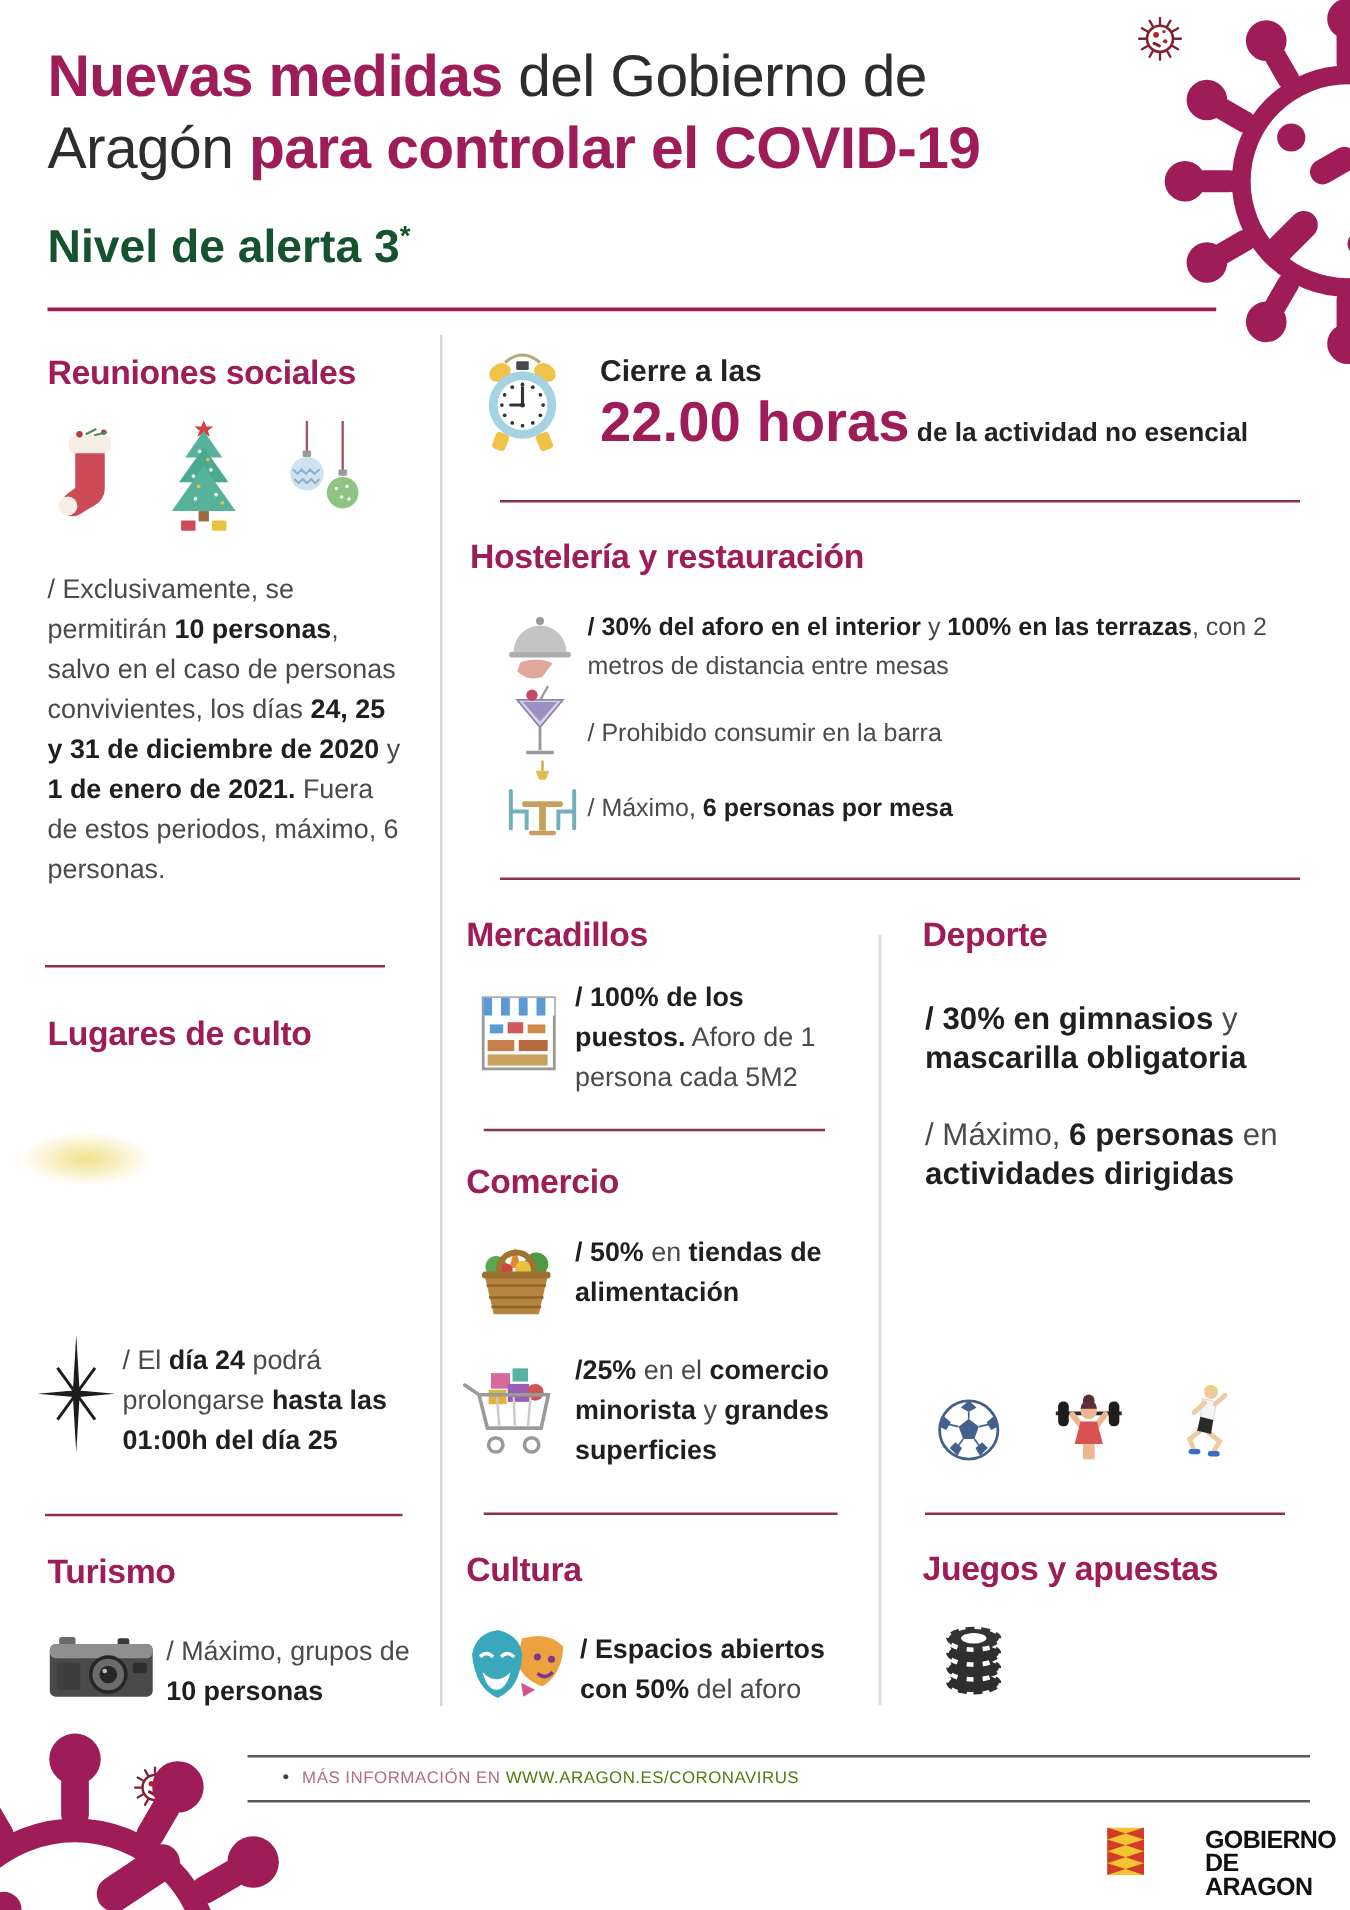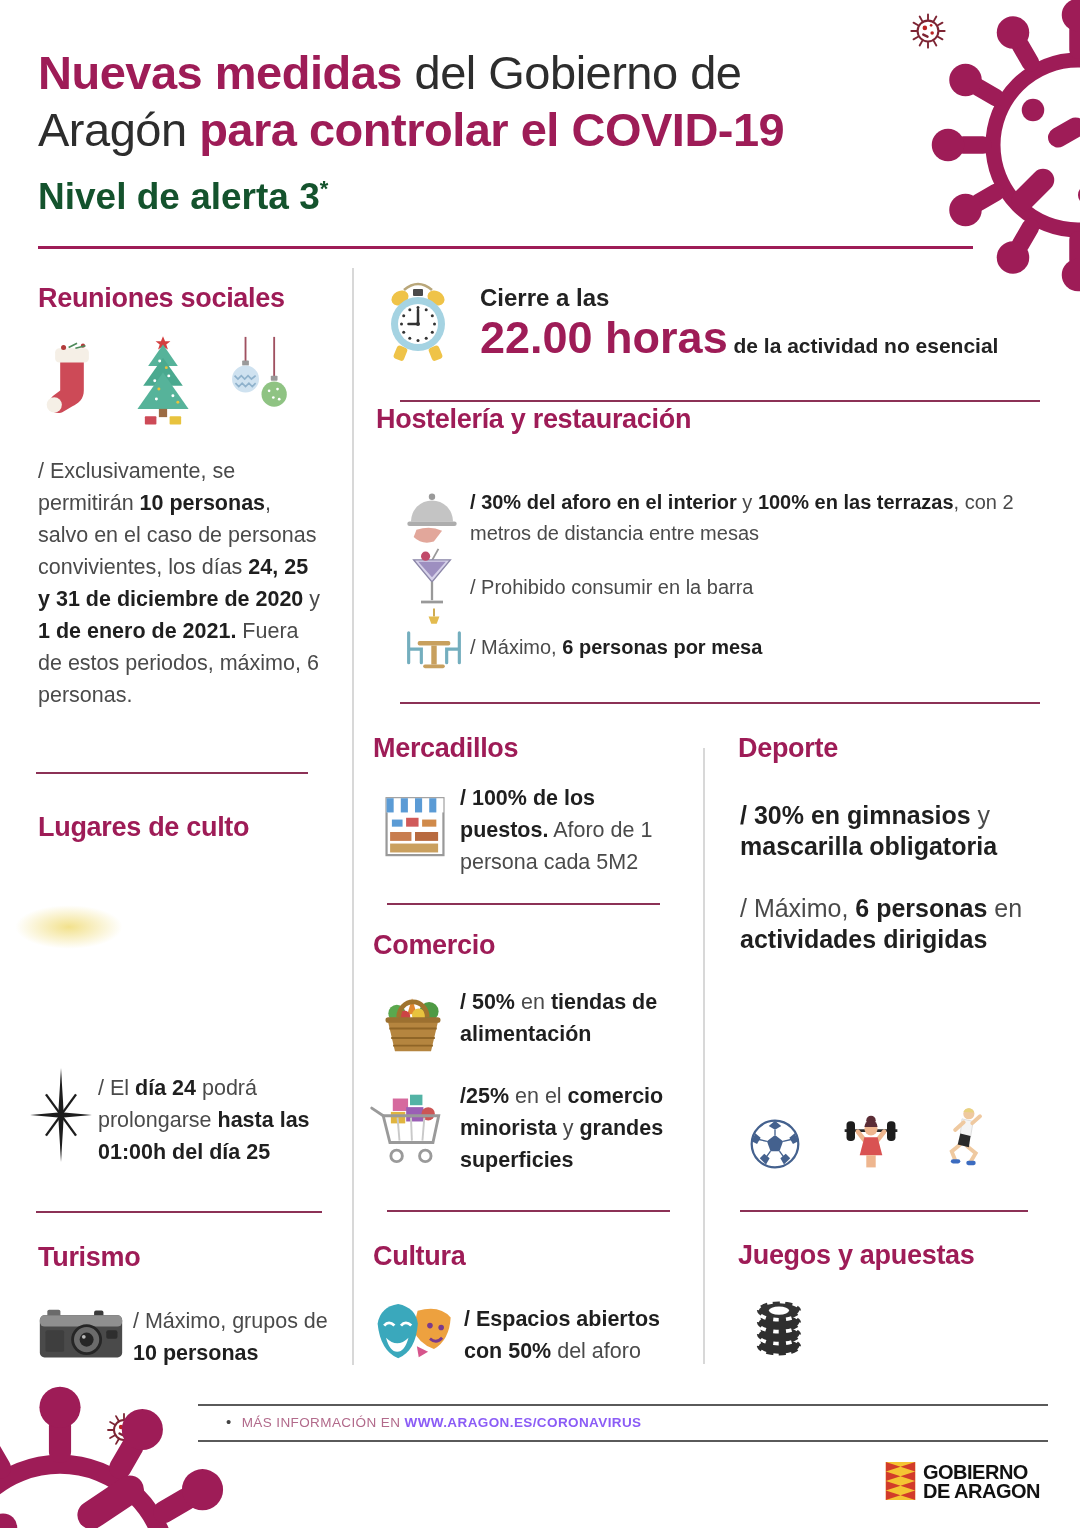--- a/index.html
+++ b/index.html
@@ -24,23 +24,23 @@
   .closure-l1{font-size:24px;font-weight:700;color:#222;}
   .closure-l2 .time{font-size:45px;font-weight:700;color:#9e1c57;}
   .closure-l2 .tail{font-size:21px;font-weight:700;color:#222;}
   
   .rule-m{background:#8c3156;height:2px;}
   .rule-title{background:#9e1c57;height:3px;}
   .rule-v{background:#d8d8d8;width:2px;}
   .rule-f{background:#5a5a5a;height:2px;}
   
   .finfo{font-size:13.5px;letter-spacing:0.4px;color:#b26a8b;font-weight:400;}
-  .finfo .b{font-weight:700;color:#8b5cf6;text-align:right;}
+  .finfo .b{font-weight:400;color:#4d7c0f;text-align:right;}
   .finfo .dot{color:#444;margin-right:10px;font-size:15px;}
-  .logo-text{font-size:20px;line-height:19px;font-weight:800;color:#111;letter-spacing:-0.5px;}
+  .logo-text{font-size:20px;line-height:19px;font-weight:800;color:#111;letter-spacing:-0.5px;margin-left:41px;}
   .glow{background:radial-gradient(ellipse at center, rgba(240,220,120,0.85), rgba(240,220,120,0) 70%);}
 </style>
 </head>
 <body>
 
 <div class="page">
 
   <svg class="abs" style="left:903px;top:6px;width:50px;height:50px" viewBox="0 0 48 48">
     <g stroke="#7d2433" stroke-width="1.8" stroke-linecap="round" fill="none">
       <circle cx="24" cy="24" r="10" stroke-width="2"></circle>
@@ -110,21 +110,21 @@
         <line x1="78" y1="78.5" x2="78" y2="82"></line>
           <line x1="72" y1="76" x2="69.5" y2="78.5"></line>
         <line x1="69.5" y1="70" x2="66" y2="70"></line>
           <line x1="72" y1="64" x2="69.5" y2="61.5"></line>
         <line x1="78" y1="61.5" x2="78" y2="58"></line>
           <line x1="84" y1="64" x2="86.5" y2="61.5"></line>
       </g>
     </g>
   </svg>
 
-  <h1 class="abs title rich" style="left:38px;top:44px;width:860px"><span class="m">Nuevas medidas </span><span class="k">del Gobierno de Aragón </span><span class="m">para controlar el COVID-19</span></h1>
+  <h1 class="abs title rich" style="left:38px;top:32px;width:860px"><span class="m">Nuevas medidas </span><span class="k">del Gobierno de Aragón </span><span class="m">para controlar el COVID-19</span></h1>
 
   <p class="abs alert" style="left:38px;top:176px"><span>Nivel de alerta 3</span><sup>*</sup></p>
 
 
   <div class="abs rule-title" style="left:38px;top:246px;width:935px"></div>
 
   <div class="abs rule-v" style="left:352px;top:268px;height:1097px"></div>
   <div class="abs rule-v" style="left:703px;top:748px;height:616px"></div>
 
   <h2 class="abs h2" style="left:38px;top:283px">Reuniones sociales</h2>
@@ -241,21 +241,21 @@
     <circle cx="42" cy="48" r="2" fill="#333"></circle>
   </svg>
 
   <div class="abs closure-l1" style="left:480px;top:284px">Cierre a las</div>
   <div class="abs closure-l2" style="left:480px;top:312px">
     <span class="time">22.00 horas</span><span class="tail"> de la actividad no esencial</span>
   </div>
 
   <div class="abs rule-m" style="left:400px;top:400px;width:640px"></div>
 
-  <h2 class="abs h2" style="left:376px;top:404px">Hostelería y restauración</h2>
+  <h2 class="abs h2" style="left:376px;top:430px">Hostelería y restauración</h2>
 
   <svg class="abs" style="left:400px;top:486px;width:64px;height:60px" viewBox="0 0 70 64">
     <circle cx="35" cy="11" r="3.5" fill="#9a9a9a"></circle>
     <path d="M12 38 a23 23 0 0 1 46 0 z" fill="#c4c4c4"></path>
     <rect x="8" y="38" width="54" height="5" rx="2.5" fill="#adadad"></rect>
     <path d="M18 47 q15 -5 28 1 l-9 12 q-13 4 -22 -5 z" fill="#e2a79b"></path>
   </svg>
   <p class="abs txt txt-sm rich" style="left:470px;top:487px;width:575px"><span class="b">/ </span><span class="b">30% del aforo en el interior</span><span> y </span><span class="b">100% en las terrazas</span><span>, con 2 metros de distancia entre mesas</span></p>
 
   <svg class="abs" style="left:410px;top:545px;width:44px;height:70px" viewBox="0 0 48 72">

